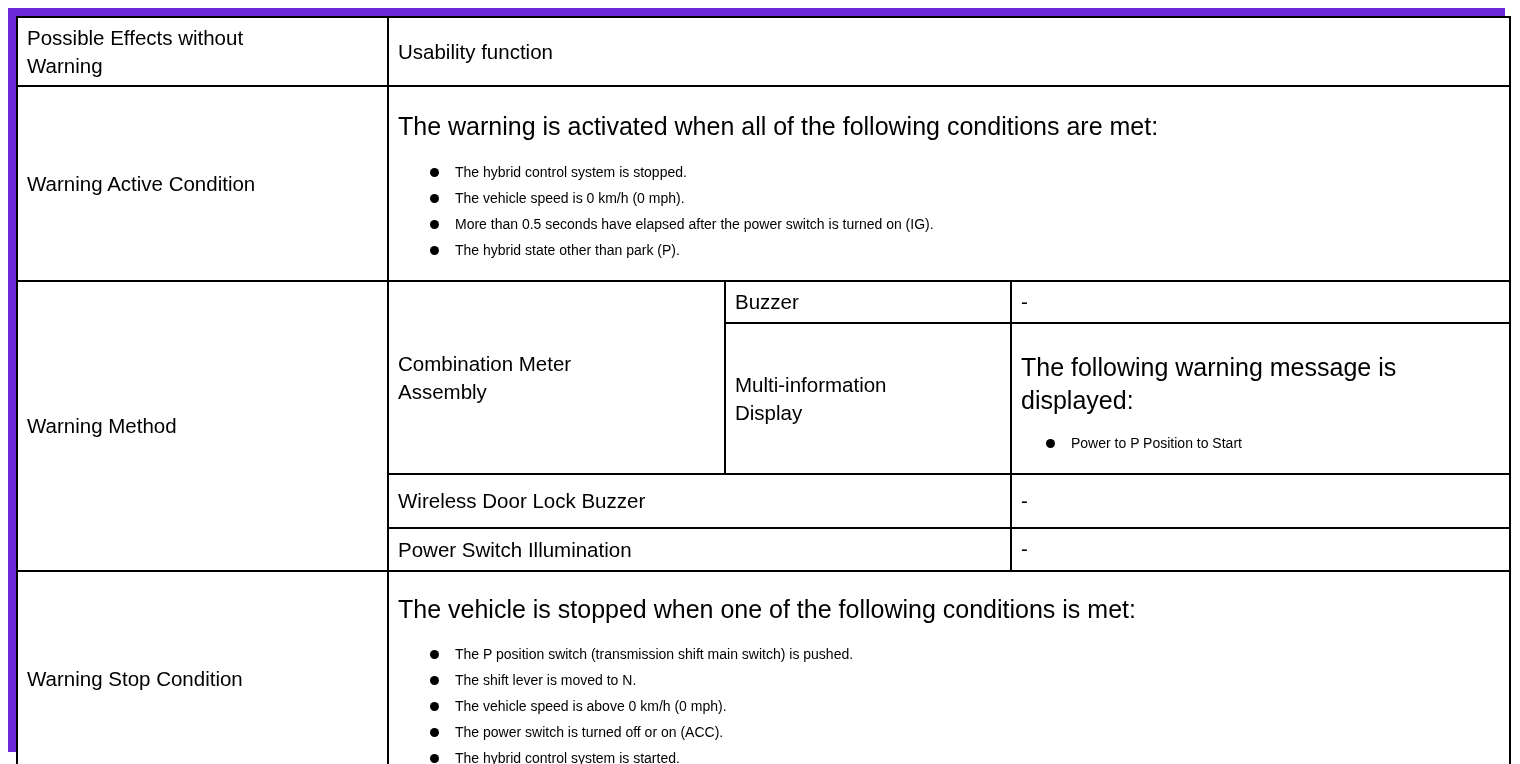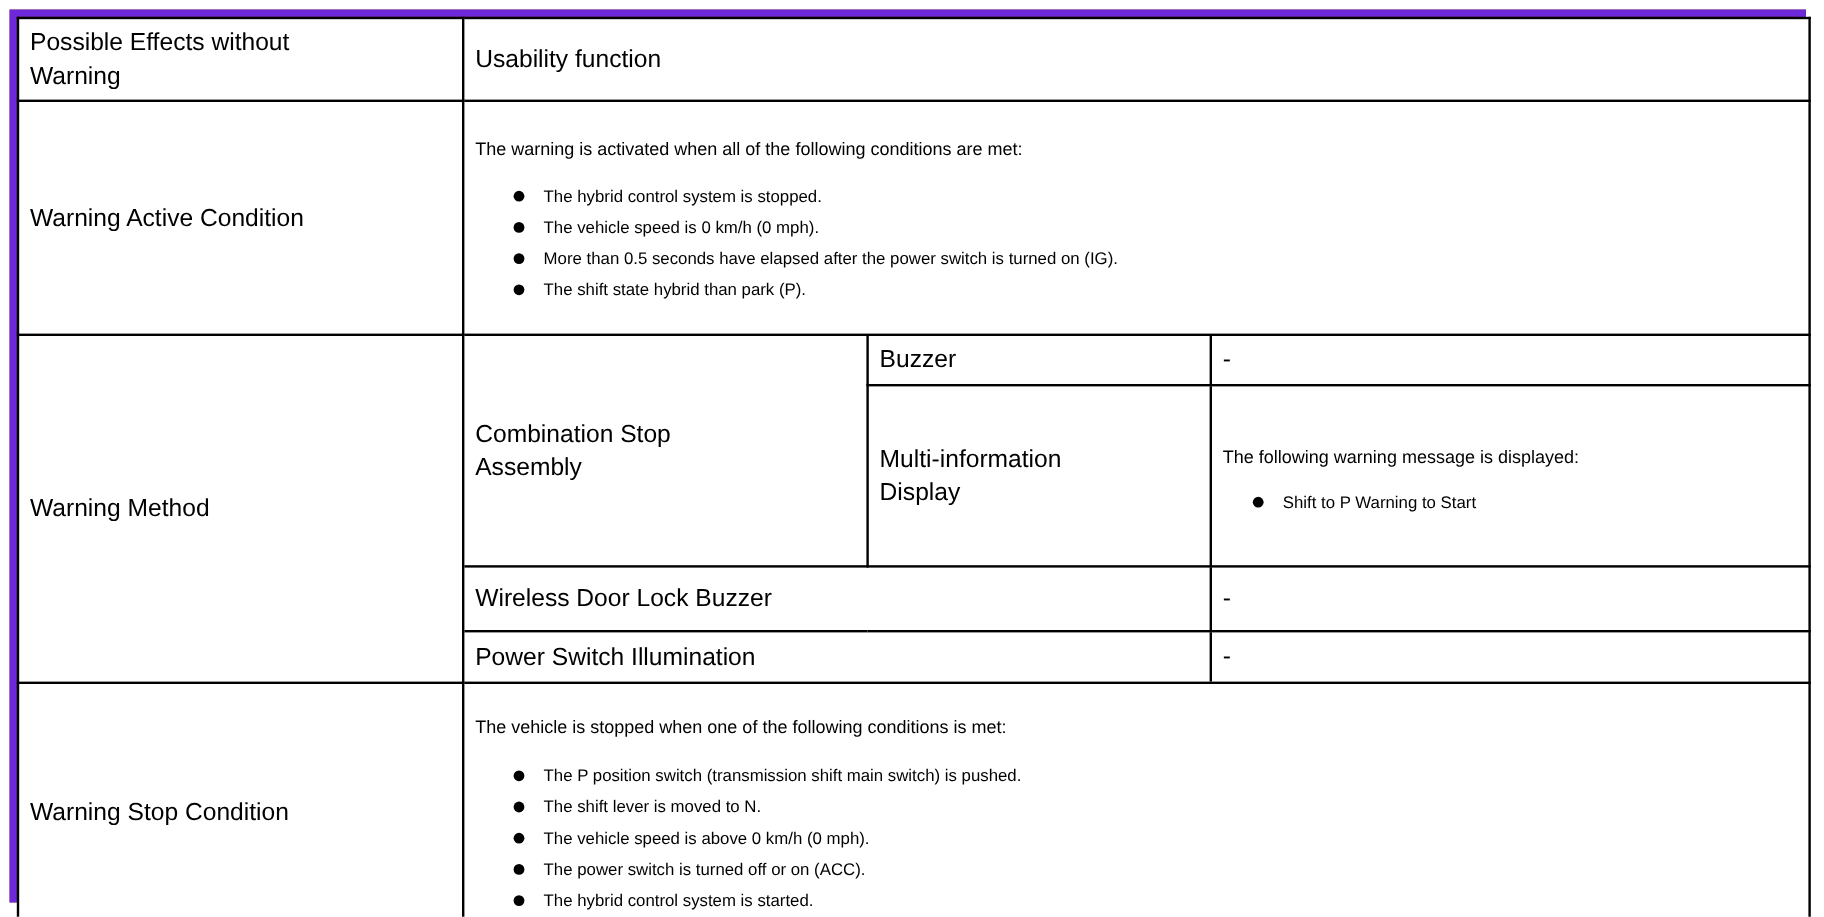--- a/index.html
+++ b/index.html
@@ -23,23 +23,23 @@
   }
 
   
   .spec-table {
     position: absolute;
     left: 8px;
     top: 8px;
     width: 1497px;   
     height: 744px;   
     box-sizing: border-box;
-    border: 6px solid #6d28d9;
+    border: 8px solid #6d28d9;
     border-collapse: collapse;
-    background: #7f1d1d;
+    background: #86efac;
   }
 
   table.grid {
     width: 100%;
     height: 100%;
     border-collapse: collapse;
     table-layout: fixed;
   }
 
   table.grid td {
@@ -62,21 +62,21 @@
 
   .label-cell .cell-pad {
     padding-left: 9px;
   }
 
   .top-align {
     vertical-align: top;
   }
 
   .intro {
-    font-size: 15px;
+    font-size: 25px;
     line-height: 1.3;
     margin: 0;
     padding: 0;
   }
 
   ul.bullets {
     list-style: none;
     margin: 0;
     padding: 0;
   }
@@ -167,62 +167,62 @@
         <td class="label-cell">
           <div class="cell-pad">Warning Active Condition</div>
         </td>
         <td class="top-align">
           <div class="cell-pad">
             <p class="intro">The warning is activated when all of the following conditions are met:</p>
             <ul class="bullets spaced">
               <li><span class="bullet-dot"></span><span>The hybrid control system is stopped.</span></li>
               <li><span class="bullet-dot"></span><span>The vehicle speed is 0 km/h (0 mph).</span></li>
               <li><span class="bullet-dot"></span><span>More than 0.5 seconds have elapsed after the power switch is turned on (IG).</span></li>
-              <li><span class="bullet-dot"></span><span>The shift state hybrid than park (P).</span></li>
+              <li><span class="bullet-dot"></span><span>The hybrid state other than park (P).</span></li>
             </ul>
           </div>
         </td>
       </tr>
 
       <tr style="height:256px">
         <td class="label-cell">
           <div class="cell-pad">Warning Method</div>
         </td>
         <td style="padding:0">
           <table class="nested">
             <colgroup>
               <col style="width:336px">
               <col style="width:286px">
               <col style="width:500px">
             </colgroup>
 
             <tbody>
                   <tr style="height:41px">
               <td rowspan="2" class="no-top no-left">
-                <div class="cell-pad two-line">Combination Stop
+                <div class="cell-pad two-line">Combination Meter
 Assembly</div>
               </td>
               <td class="no-top">
                 <div class="cell-pad">Buzzer</div>
               </td>
               <td class="no-top no-right">
                 <div class="cell-pad dash">-</div>
               </td>
             </tr>
 
             <tr style="height:151px">
               <td>
                 <div class="cell-pad two-line">Multi-information
 Display</div>
               </td>
               <td class="no-right top-align">
                 <div class="cell-pad" style="padding-top:10px">
                   <p class="intro">The following warning message is displayed:</p>
                   <ul class="bullets msg spaced" style="margin-top:20px">
-                    <li><span class="bullet-dot"></span><span>Shift to P Warning to Start</span></li>
+                    <li><span class="bullet-dot"></span><span>Power to P Position to Start</span></li>
                   </ul>
                 </div>
               </td>
             </tr>
 
             <tr style="height:54px">
               <td colspan="2" class="no-left">
                 <div class="cell-pad">Wireless Door Lock Buzzer</div>
               </td>
               <td class="no-right">

